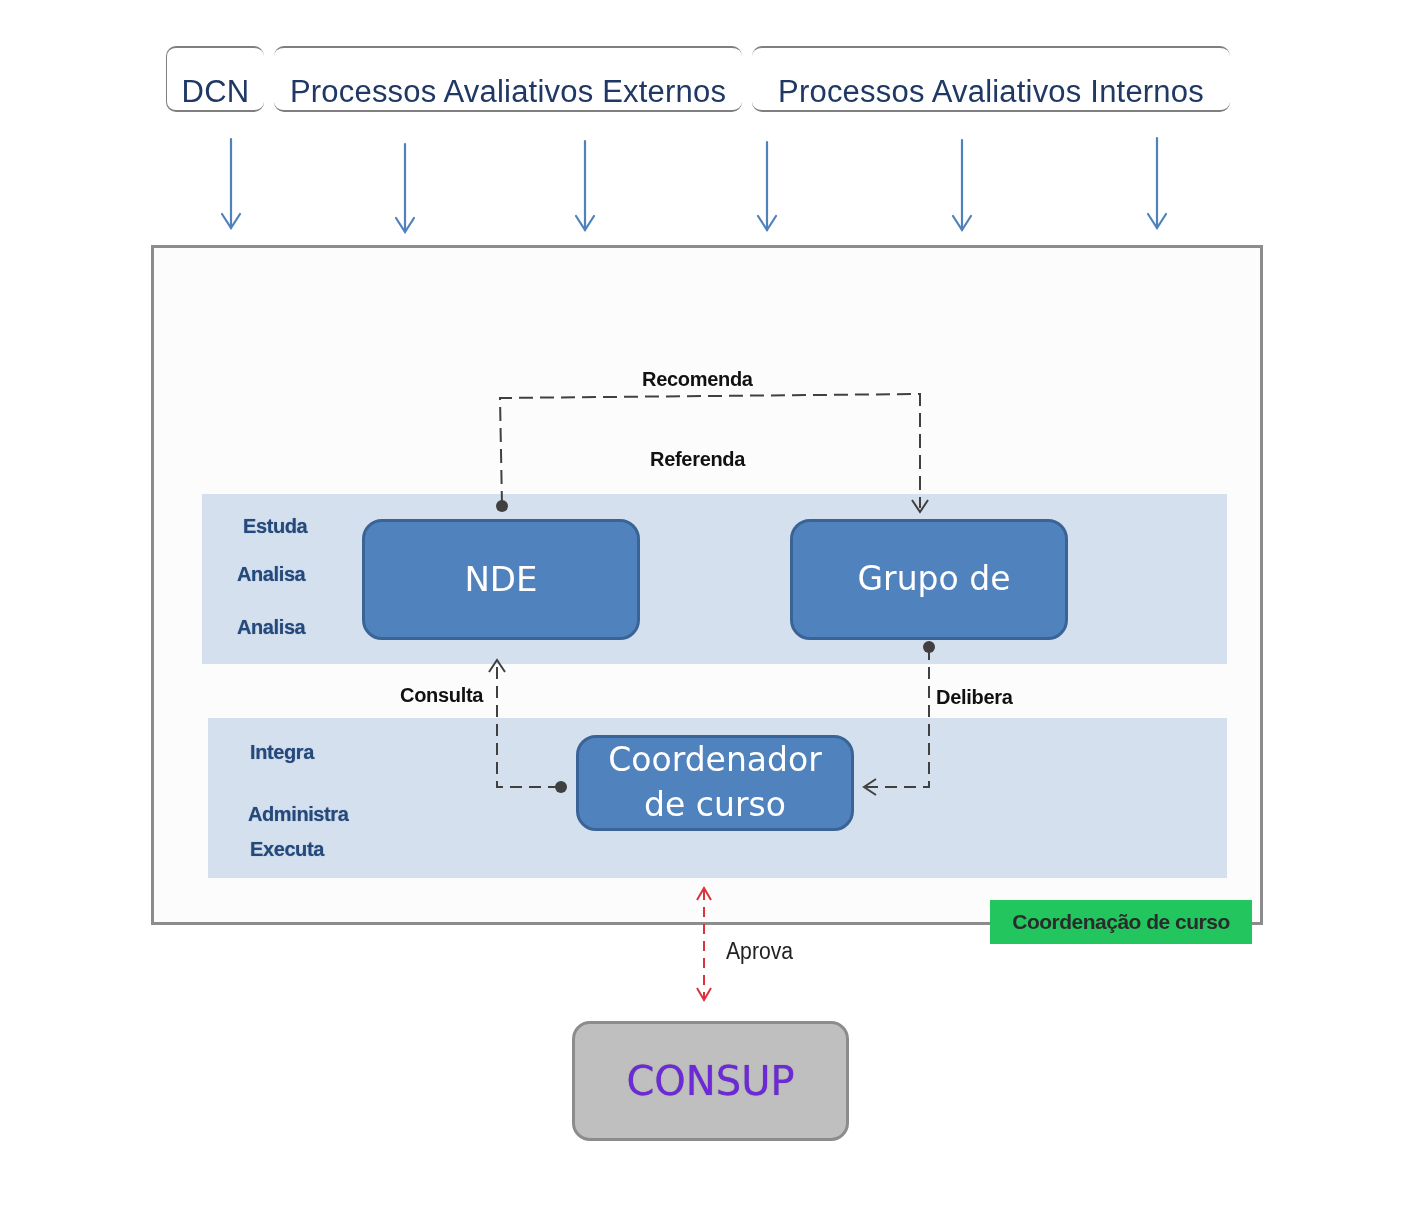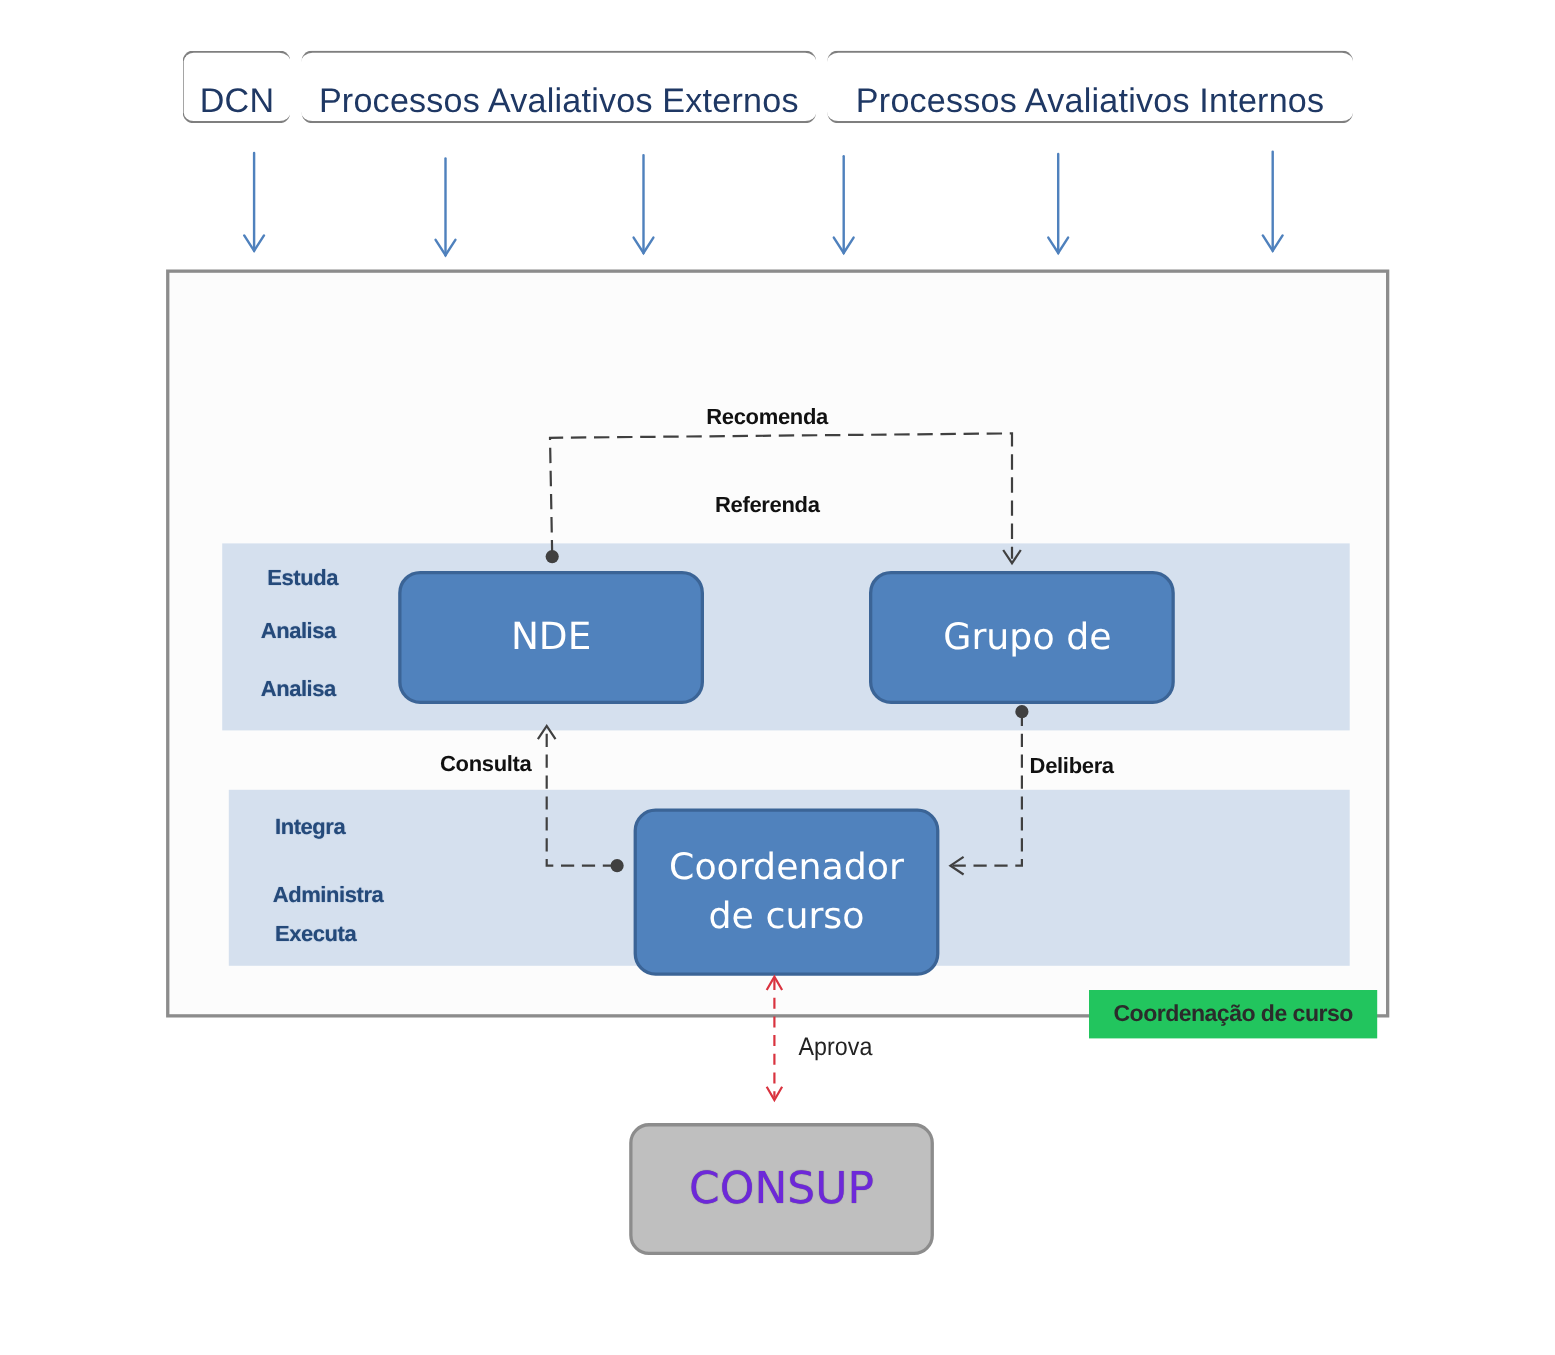--- a/index.html
+++ b/index.html
@@ -167,21 +167,21 @@
 <div class="verb" style="left:250px; top:838px;">Executa</div>
 
 <div class="node" style="left:362px; top:519px; width:278px; height:121px; font-size:34px;">
   <span>NDE</span>
 </div>
 <div class="node" style="left:790px; top:519px; width:278px; height:121px; font-size:33px;padding-left:10px;">
   <div>
     <div>Grupo de</div>
   </div>
 </div>
-<div class="node" style="left:576px; top:735px; width:278px; height:152px; font-size:33px;">
+<div class="node" style="left:576px; top:735px; width:278px; height:96px; font-size:33px;">
   <div>
     <div>Coordenador</div>
     <div>de curso</div>
   </div>
 </div>
 
 <div class="frame-label">
   <span>Coordenação de curso</span>
 </div>
 

